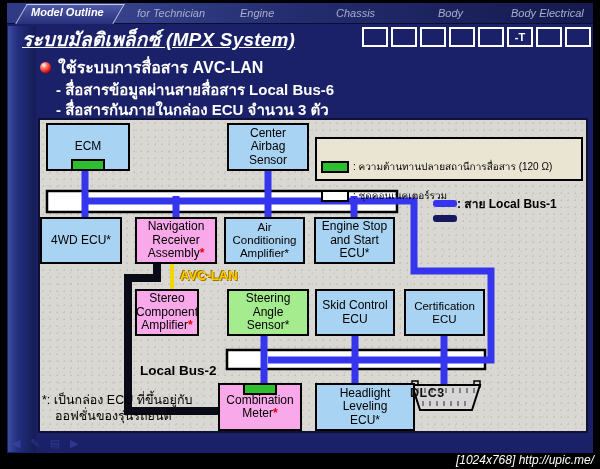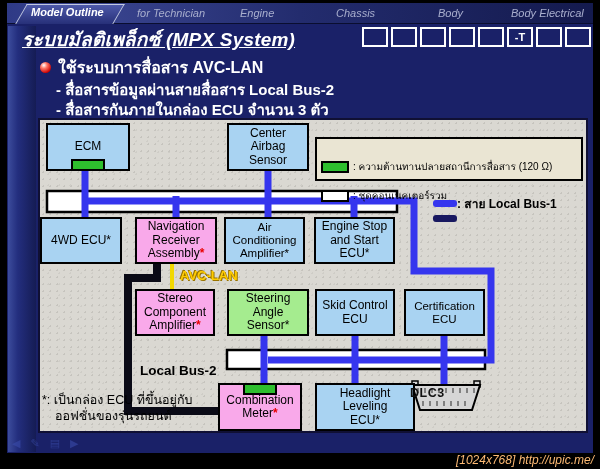--- a/index.html
+++ b/index.html
@@ -43,21 +43,21 @@
     flex-direction:column;align-items:center;justify-content:center;text-align:center;
     font-size:12px;line-height:1.12;color:#000;box-sizing:border-box;}
   .pink{background:#f9a9ea}.greenbox{background:#a5ec8f}
   .ast{color:#e80000;font-weight:bold;}
   #n-ecm{left:6px;top:3px;width:84px;height:48px}
   #n-airbag{left:187px;top:3px;width:82px;height:48px}
   #n-awd{left:0px;top:97px;width:82px;height:47px}
   #n-nav{left:95px;top:97px;width:82px;height:47px}
   #n-ac{left:184px;top:97px;width:81px;height:47px;font-size:11.5px}
   #n-engine{left:274px;top:97px;width:81px;height:47px}
-  #n-stereo{left:95px;top:169px;width:80px;height:47px}
+  #n-stereo{left:95px;top:169px;width:64px;height:47px}
   #n-steering{left:187px;top:169px;width:82px;height:47px}
   #n-skid{left:275px;top:169px;width:80px;height:47px}
   #n-cert{left:364px;top:169px;width:81px;height:47px;font-size:11.5px}
   #n-combo{left:178px;top:263px;width:84px;height:48px}
   #n-headlight{left:275px;top:263px;width:100px;height:48px}
   .term{position:absolute;left:50%;transform:translateX(-50%);width:30px;height:8px;
     background:#2ebf2e;border:2px solid #000;}
   .term.bot{bottom:-2px}.term.top{top:-2px}
   #legend{position:absolute;left:275px;top:17px;width:268px;height:40px;
     background:#eae5d3;border:2px solid #000;box-sizing:border-box;display:flex;
@@ -75,21 +75,21 @@
   #lb2{position:absolute;left:100px;top:243px;font-weight:bold;font-size:13.5px;color:#000;}
   #fn{position:absolute;left:2px;top:272px;font-size:12.5px;color:#000;line-height:1.3;}
   #fn .l2{padding-left:13px;}
   #dlc3t{position:absolute;left:370px;top:266px;width:70px;
     font-weight:bold;font-size:12.5px;color:#111;letter-spacing:.5px;}
   
   .navicons{position:absolute;left:12px;top:437px;color:#3a4cab;opacity:.6;
     font-size:11px;display:flex;gap:10px;}
   .navicons span{cursor:default;}
   .bottombar{position:absolute;left:0;top:453px;width:600px;height:16px;background:#000;
-    color:#fdba74;font-size:12px;font-style:italic;text-align:right;line-height:15px;
+    color:#ffffff;font-size:12px;font-style:italic;text-align:right;line-height:15px;
     padding-right:6px;box-sizing:border-box;}
 </style>
 </head>
 <body>
 
 <div class="stage">
   <div class="slidebg"></div>
   <div class="pillar"></div>
 
   <div class="topbar">
@@ -111,21 +111,21 @@
     <span class="cbox"></span>
     <span class="cbox">-T</span>
     <span class="cbox"></span>
     <span class="cbox"></span>
   </div>
 
   <div class="b1">
     <span class="sphere"></span>
     <span>ใช้ระบบการสื่อสาร  AVC-LAN</span>
   </div>
-  <div class="b2">-  สื่อสารข้อมูลผ่านสายสื่อสาร Local Bus-2</div>
+  <div class="b2">-  สื่อสารข้อมูลผ่านสายสื่อสาร Local Bus-6</div>
   <div class="b3">-  สื่อสารกันภายในกล่อง ECU จำนวน 3 ตัว</div>
 
   <div class="panel">
     <svg class="wires" width="546" height="311" viewBox="0 0 546 311">
 
       <rect x="7" y="71" width="350" height="21" fill="#ffffff" stroke="#000" stroke-width="2.5"></rect>
       <rect x="187" y="230" width="258" height="19" fill="#ffffff" stroke="#000" stroke-width="2.5"></rect>
 
       <g stroke="#3535ee" stroke-width="7" fill="none">
         <path d="M45 51 V97"></path>

